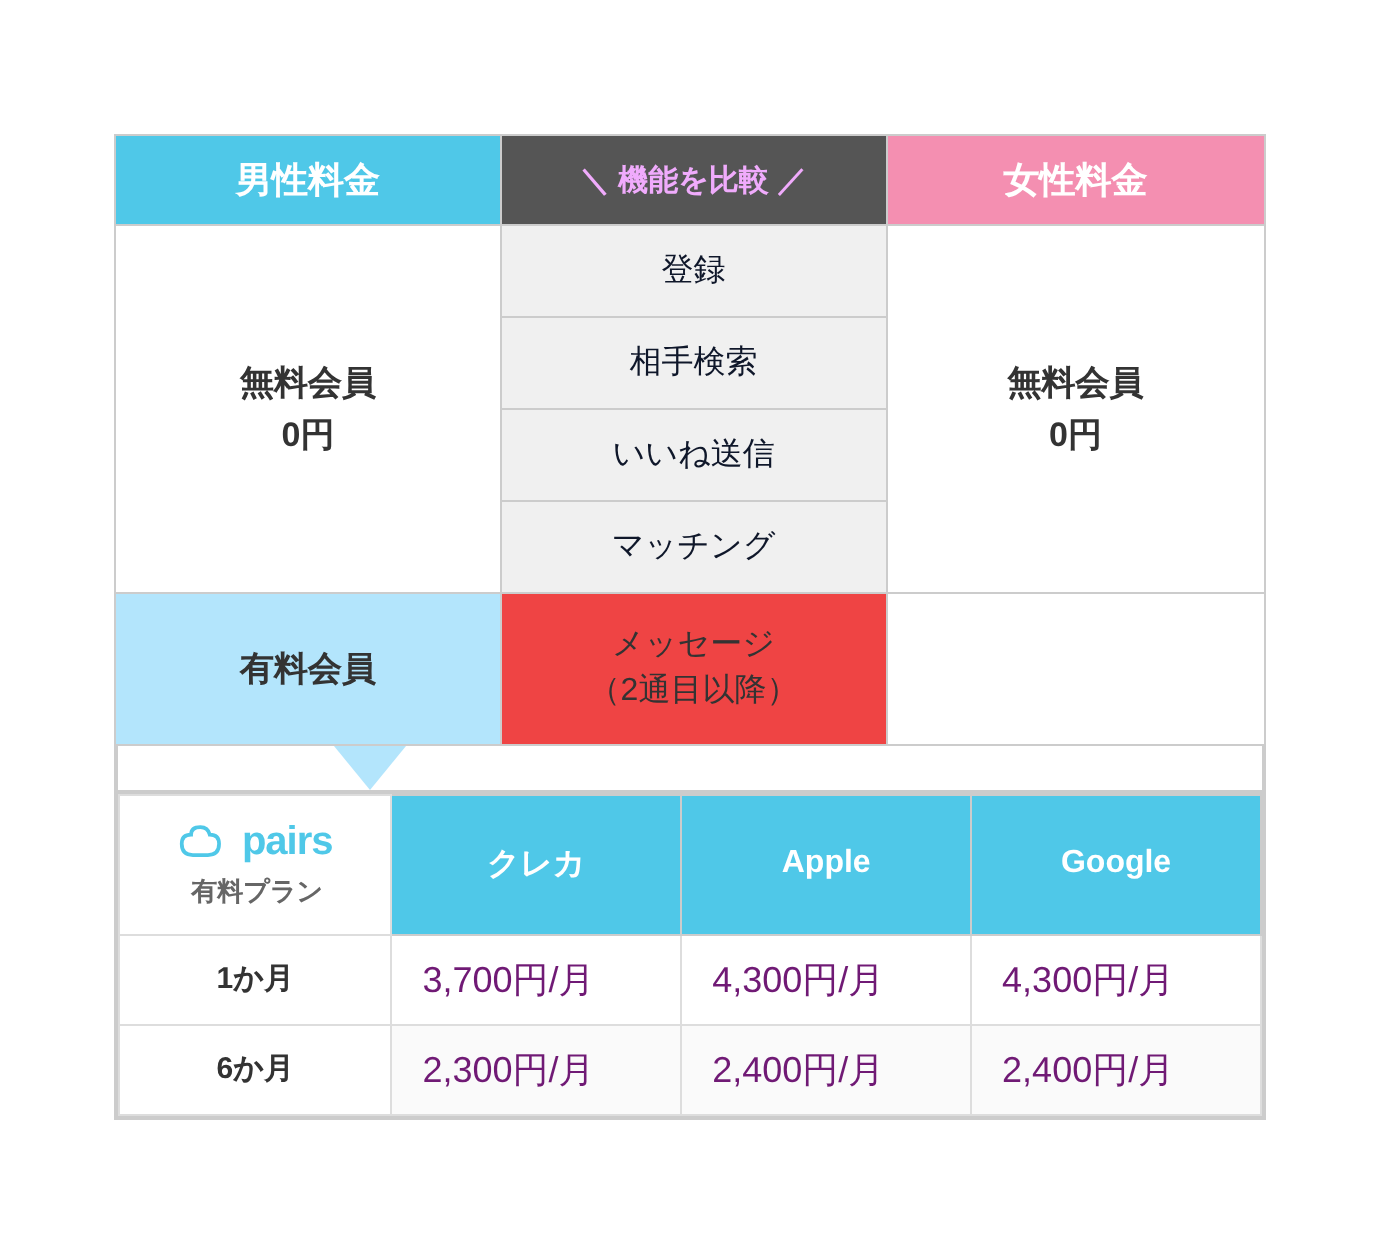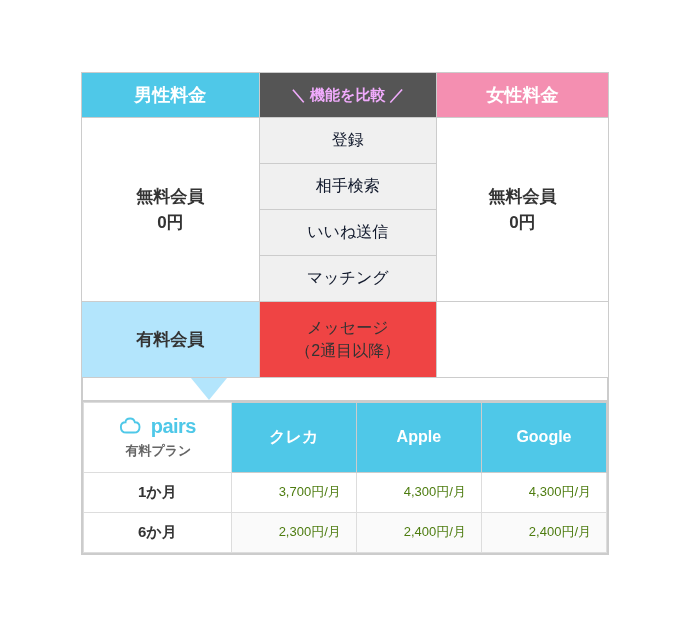--- a/index.html
+++ b/index.html
@@ -7,21 +7,21 @@
       font-family: 'Hiragino Sans', 'Yu Gothic', 'Meiryo', sans-serif;
       background: #fff;
       width: 690px;
       min-height: 627px;
       display: flex;
       align-items: center;
       justify-content: center;
       padding: 10px;
     }
     .container {
-      width: 528px;
+      width: 576px;
     }
 
     
     .comparison-table {
       width: 100%;
       border-collapse: collapse;
       margin-bottom: 0;
     }
     .comparison-table td, .comparison-table th {
       border: 1px solid #ccc;
@@ -129,24 +129,24 @@
       background: #4fc8e8;
       color: #fff;
       font-size: 16px;
       font-weight: bold;
       padding: 10px 3px;
       text-align: center;
       border: 1px solid #ccc;
     }
     .pricing-table td {
       border: 1px solid #ddd;
-      text-align: right;
+      text-align: left;
       padding: 10px 15px;
-      font-size: 13px;
-      color: #4d7c0f;
+      font-size: 18px;
+      color: #701a75;
     }
     .pricing-table .row-label {
       font-weight: bold;
       font-size: 15px;
       color: #333;
       background: #fff;
       text-align: center;
     }
     .pricing-table tr:nth-child(even) td {
       background: #fafafa;

